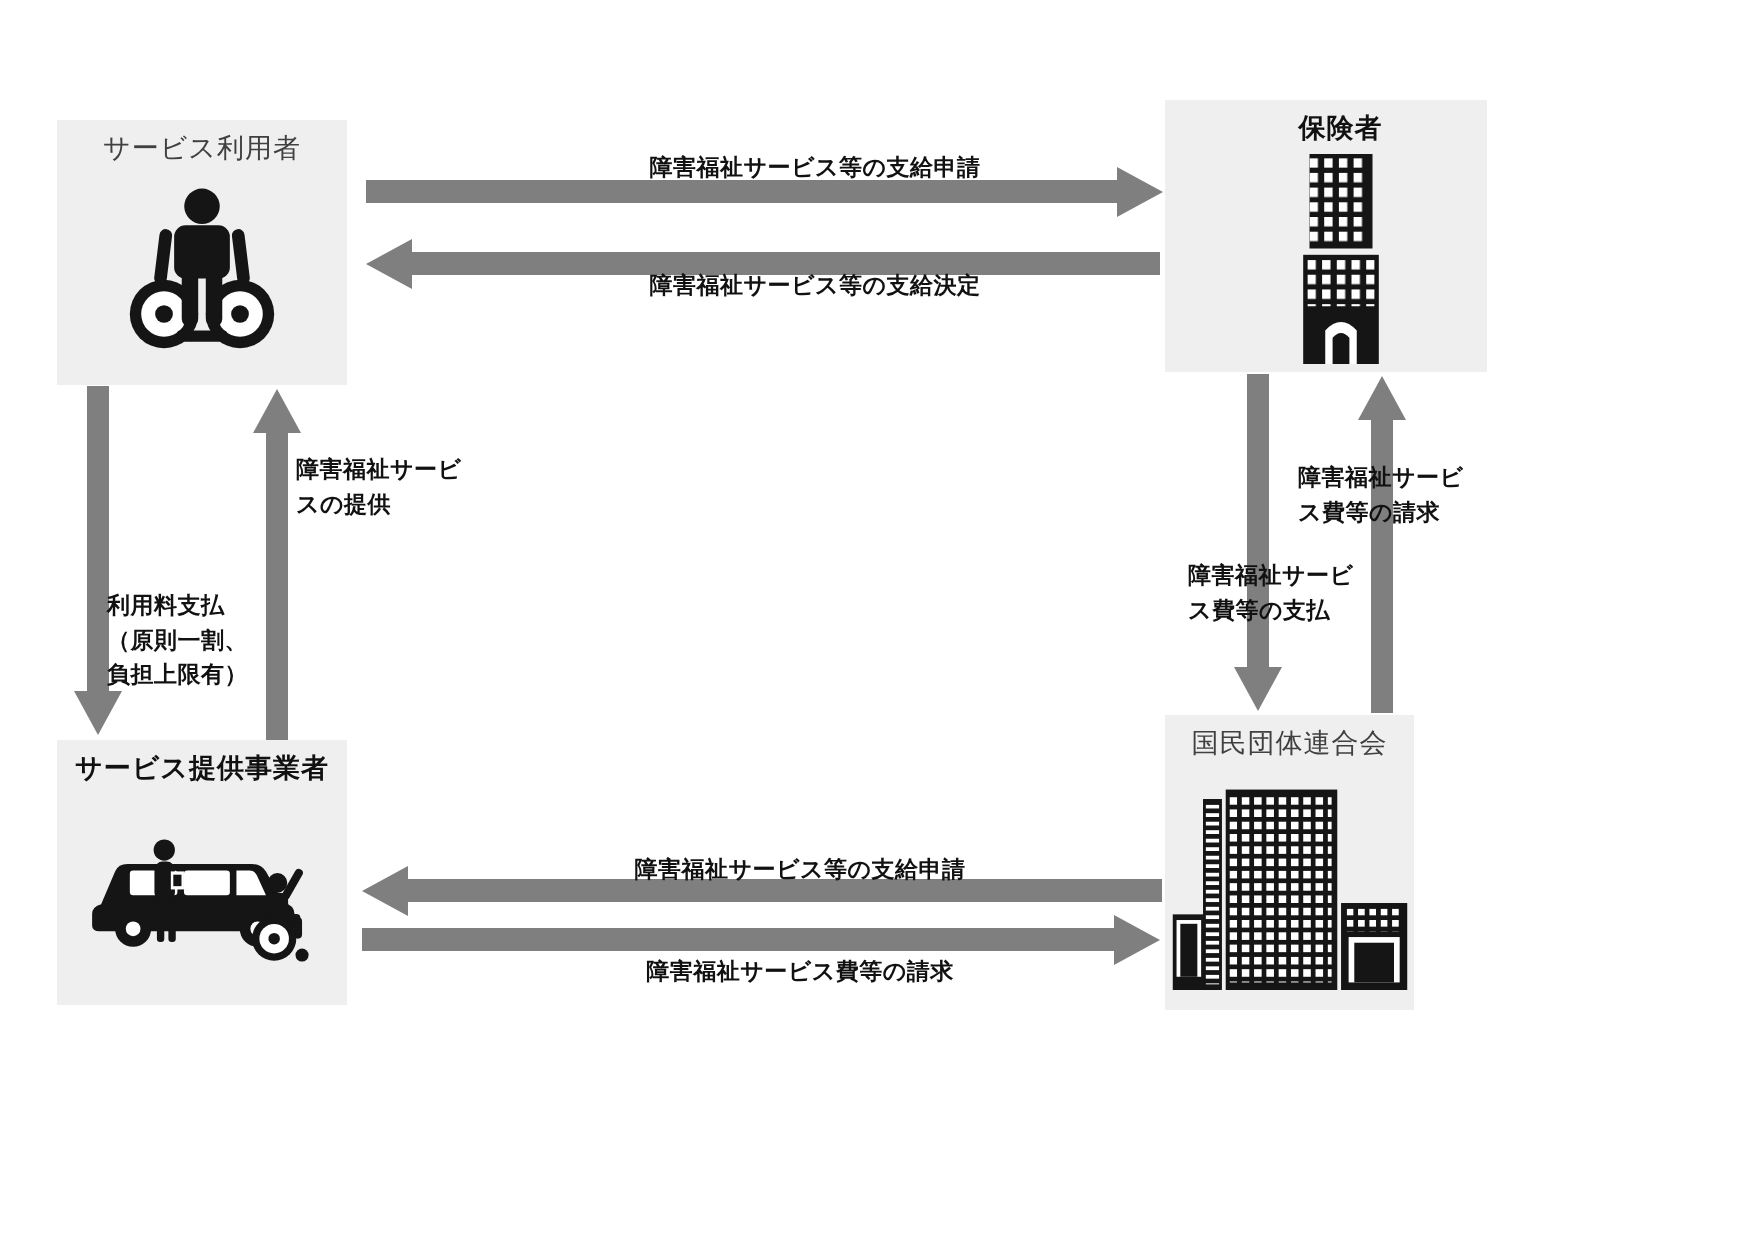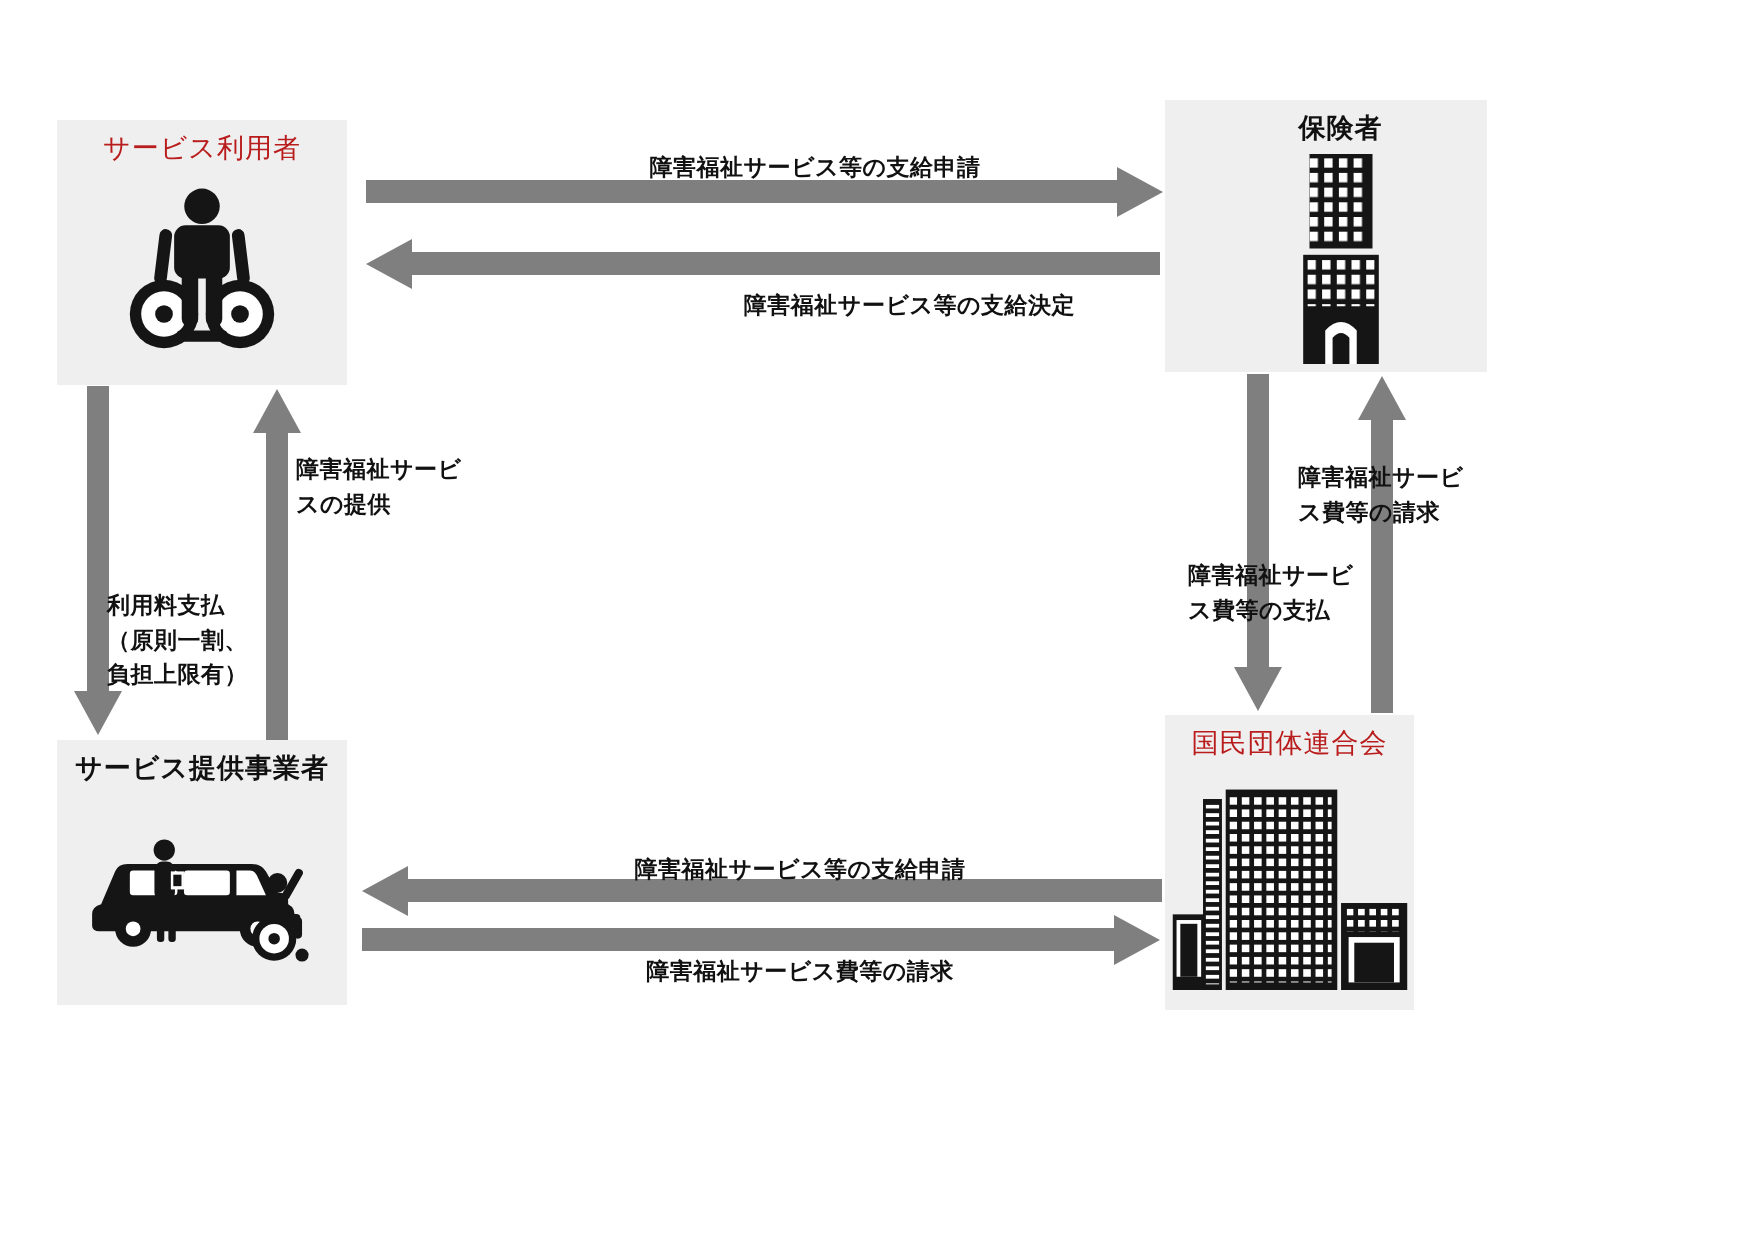--- a/index.html
+++ b/index.html
@@ -17,21 +17,21 @@
     flex-direction:column;
     align-items:center;
   }
   .node-label{
     margin-top:10px;
     font-size:27px;
     letter-spacing:1px;
     white-space:pre-line;
   }
   .node-label.strong{font-weight:bold;color:#111111;}
-  .node-label.muted{font-weight:normal;color:#b91c1c;}
+  .node-label.muted{font-weight:normal;color:#404040;}
   .icon-wrap{
     flex:1;
     display:flex;
     align-items:center;
     justify-content:center;
     width:100%;
   }
   .shaft{position:absolute;background:#7f7f7f;}
   .head{position:absolute;width:0;height:0;}
   .head.right{border-top:25px solid transparent;border-bottom:25px solid transparent;border-left:46px solid #7f7f7f;}
@@ -198,21 +198,21 @@
     <div class="shaft" style="left:407px;top:879px;width:755px;height:23px;"></div>
   </div>
 
   <div>
     <div class="shaft" style="left:362px;top:928px;width:753px;height:23px;"></div>
     <div class="head right" style="left:1114px;top:915px;"></div>
   </div>
 
   <div class="lbl center" style="left:555px;top:150px;width:520px;text-align:center;">障害福祉サービス等の支給申請</div>
 
-  <div class="lbl center" style="left:555px;top:288px;width:520px;text-align:right;">障害福祉サービス等の支給決定</div>
+  <div class="lbl center" style="left:555px;top:268px;width:520px;">障害福祉サービス等の支給決定</div>
 
   <div class="lbl" style="left:296px;top:452px;width:200px;">障害福祉サービ
 スの提供</div>
 
   <div class="lbl" style="left:107px;top:588px;width:200px;">利用料支払
 （原則一割、
 負担上限有）</div>
 
   <div class="lbl" style="left:1298px;top:460px;width:200px;">障害福祉サービ
 ス費等の請求</div>

